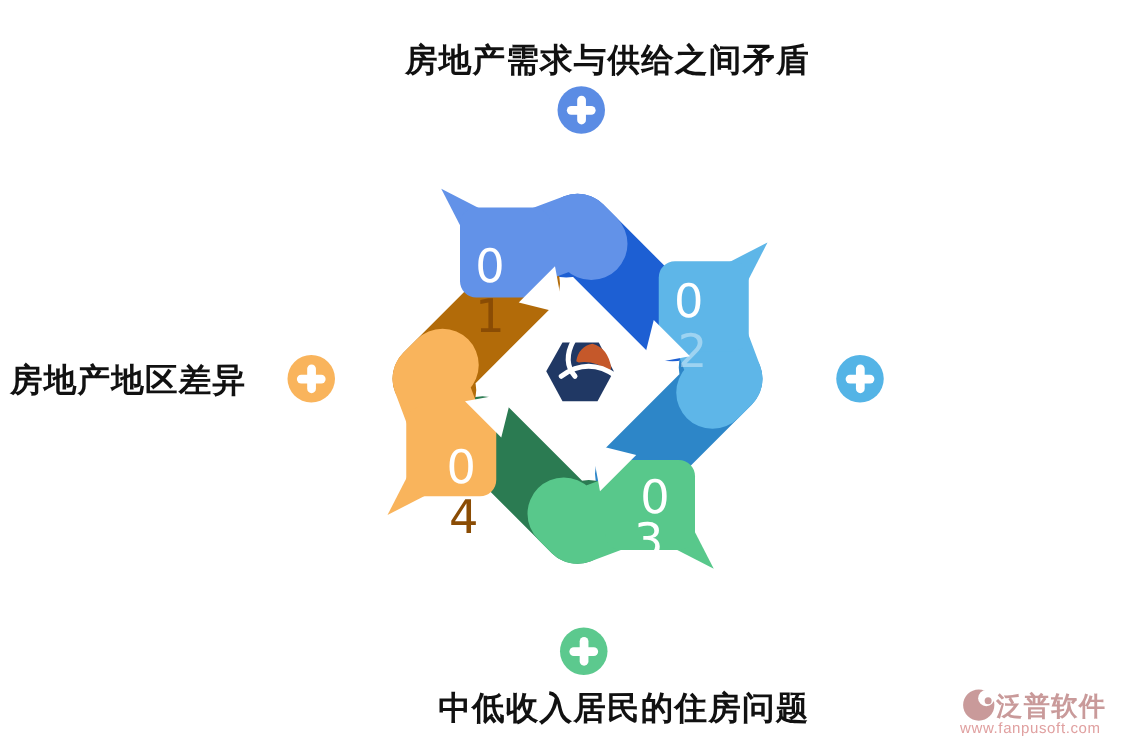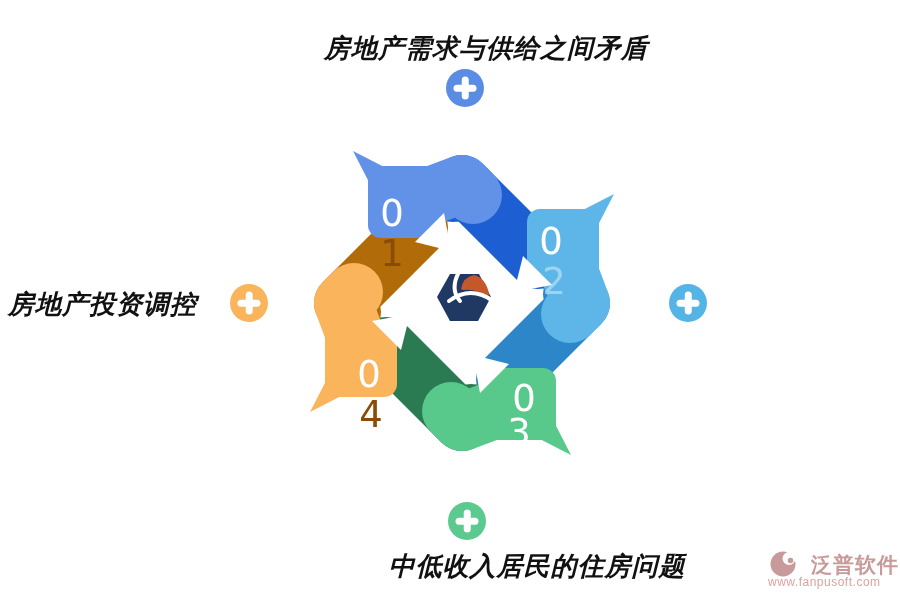--- a/index.html
+++ b/index.html
@@ -3,41 +3,41 @@
 <meta charset="utf-8">
 <style>
   html,body{margin:0;padding:0;background:#fff;}
   .stage{
     position:relative;width:900px;height:600px;background:#ffffff;overflow:hidden;
     font-family:"Liberation Sans","DejaVu Sans",sans-serif;
   }
   #cycle-svg{position:absolute;left:0;top:0;}
   .diagram-label{
     position:absolute;font-weight:700;color:#111;font-size:26px;line-height:30px;
-    white-space:nowrap;letter-spacing:1px;font-style:italic;
+    white-space:nowrap;letter-spacing:1px;
   }
   .label-top{left:486px;top:33px;transform:translateX(-50%);}
   .label-left{left:8px;top:289px;}
   .label-right{left:709px;top:289px;}
-  .label-bottom{left:499px;top:551px;transform:translateX(-50%);margin-left:38px;}
+  .label-bottom{left:499px;top:551px;transform:translateX(-50%);}
   .plus-badge{
     position:absolute;width:38px;height:38px;border-radius:50%;
   }
   .plus-badge .ph,.plus-badge .pv{
     position:absolute;background:#fff;border-radius:3.5px;left:50%;top:50%;
   }
   .plus-badge .ph{width:23px;height:6.5px;transform:translate(-50%,-50%);}
   .plus-badge .pv{width:6.5px;height:23px;transform:translate(-50%,-50%);}
   .plus-top{left:446px;top:69px;}
   .plus-left{left:230px;top:284px;}
   .plus-right{left:669px;top:284px;}
   .plus-bottom{left:448px;top:502px;}
   .watermark-brand{
     position:absolute;left:797px;top:551px;font-size:21px;font-weight:700;
-    letter-spacing:1px;white-space:nowrap;margin-left:14px;
+    letter-spacing:1px;white-space:nowrap;
   }
   .watermark-url{
     position:absolute;left:768px;top:575px;font-size:12px;font-weight:400;
     letter-spacing:.5px;white-space:nowrap;
   }
 </style>
 </head>
 <body>
 
 <div class="stage">
@@ -104,21 +104,21 @@
     </g>
 
     <g>
       <circle cx="783" cy="564" r="12.5" fill="#c99a9a"></circle>
       <circle cx="789" cy="558.5" r="6.5" fill="#ffffff"></circle>
       <circle cx="790.5" cy="560.5" r="2.8" fill="#c99a9a"></circle>
     </g>
   </svg>
 
   <div class="diagram-label label-top">房地产需求与供给之间矛盾</div>
-  <div class="diagram-label label-left">房地产投资调控</div>
+  <div class="diagram-label label-left">房地产地区差异</div>
   <div class="diagram-label label-bottom">中低收入居民的住房问题</div>
 
   <div class="plus-badge plus-top" style="background: rgb(91, 140, 228);">
     <span class="ph"></span>
     <span class="pv"></span>
   </div>
   <div class="plus-badge plus-left" style="background: rgb(249, 180, 92);">
     <span class="ph"></span>
     <span class="pv"></span>
   </div>

